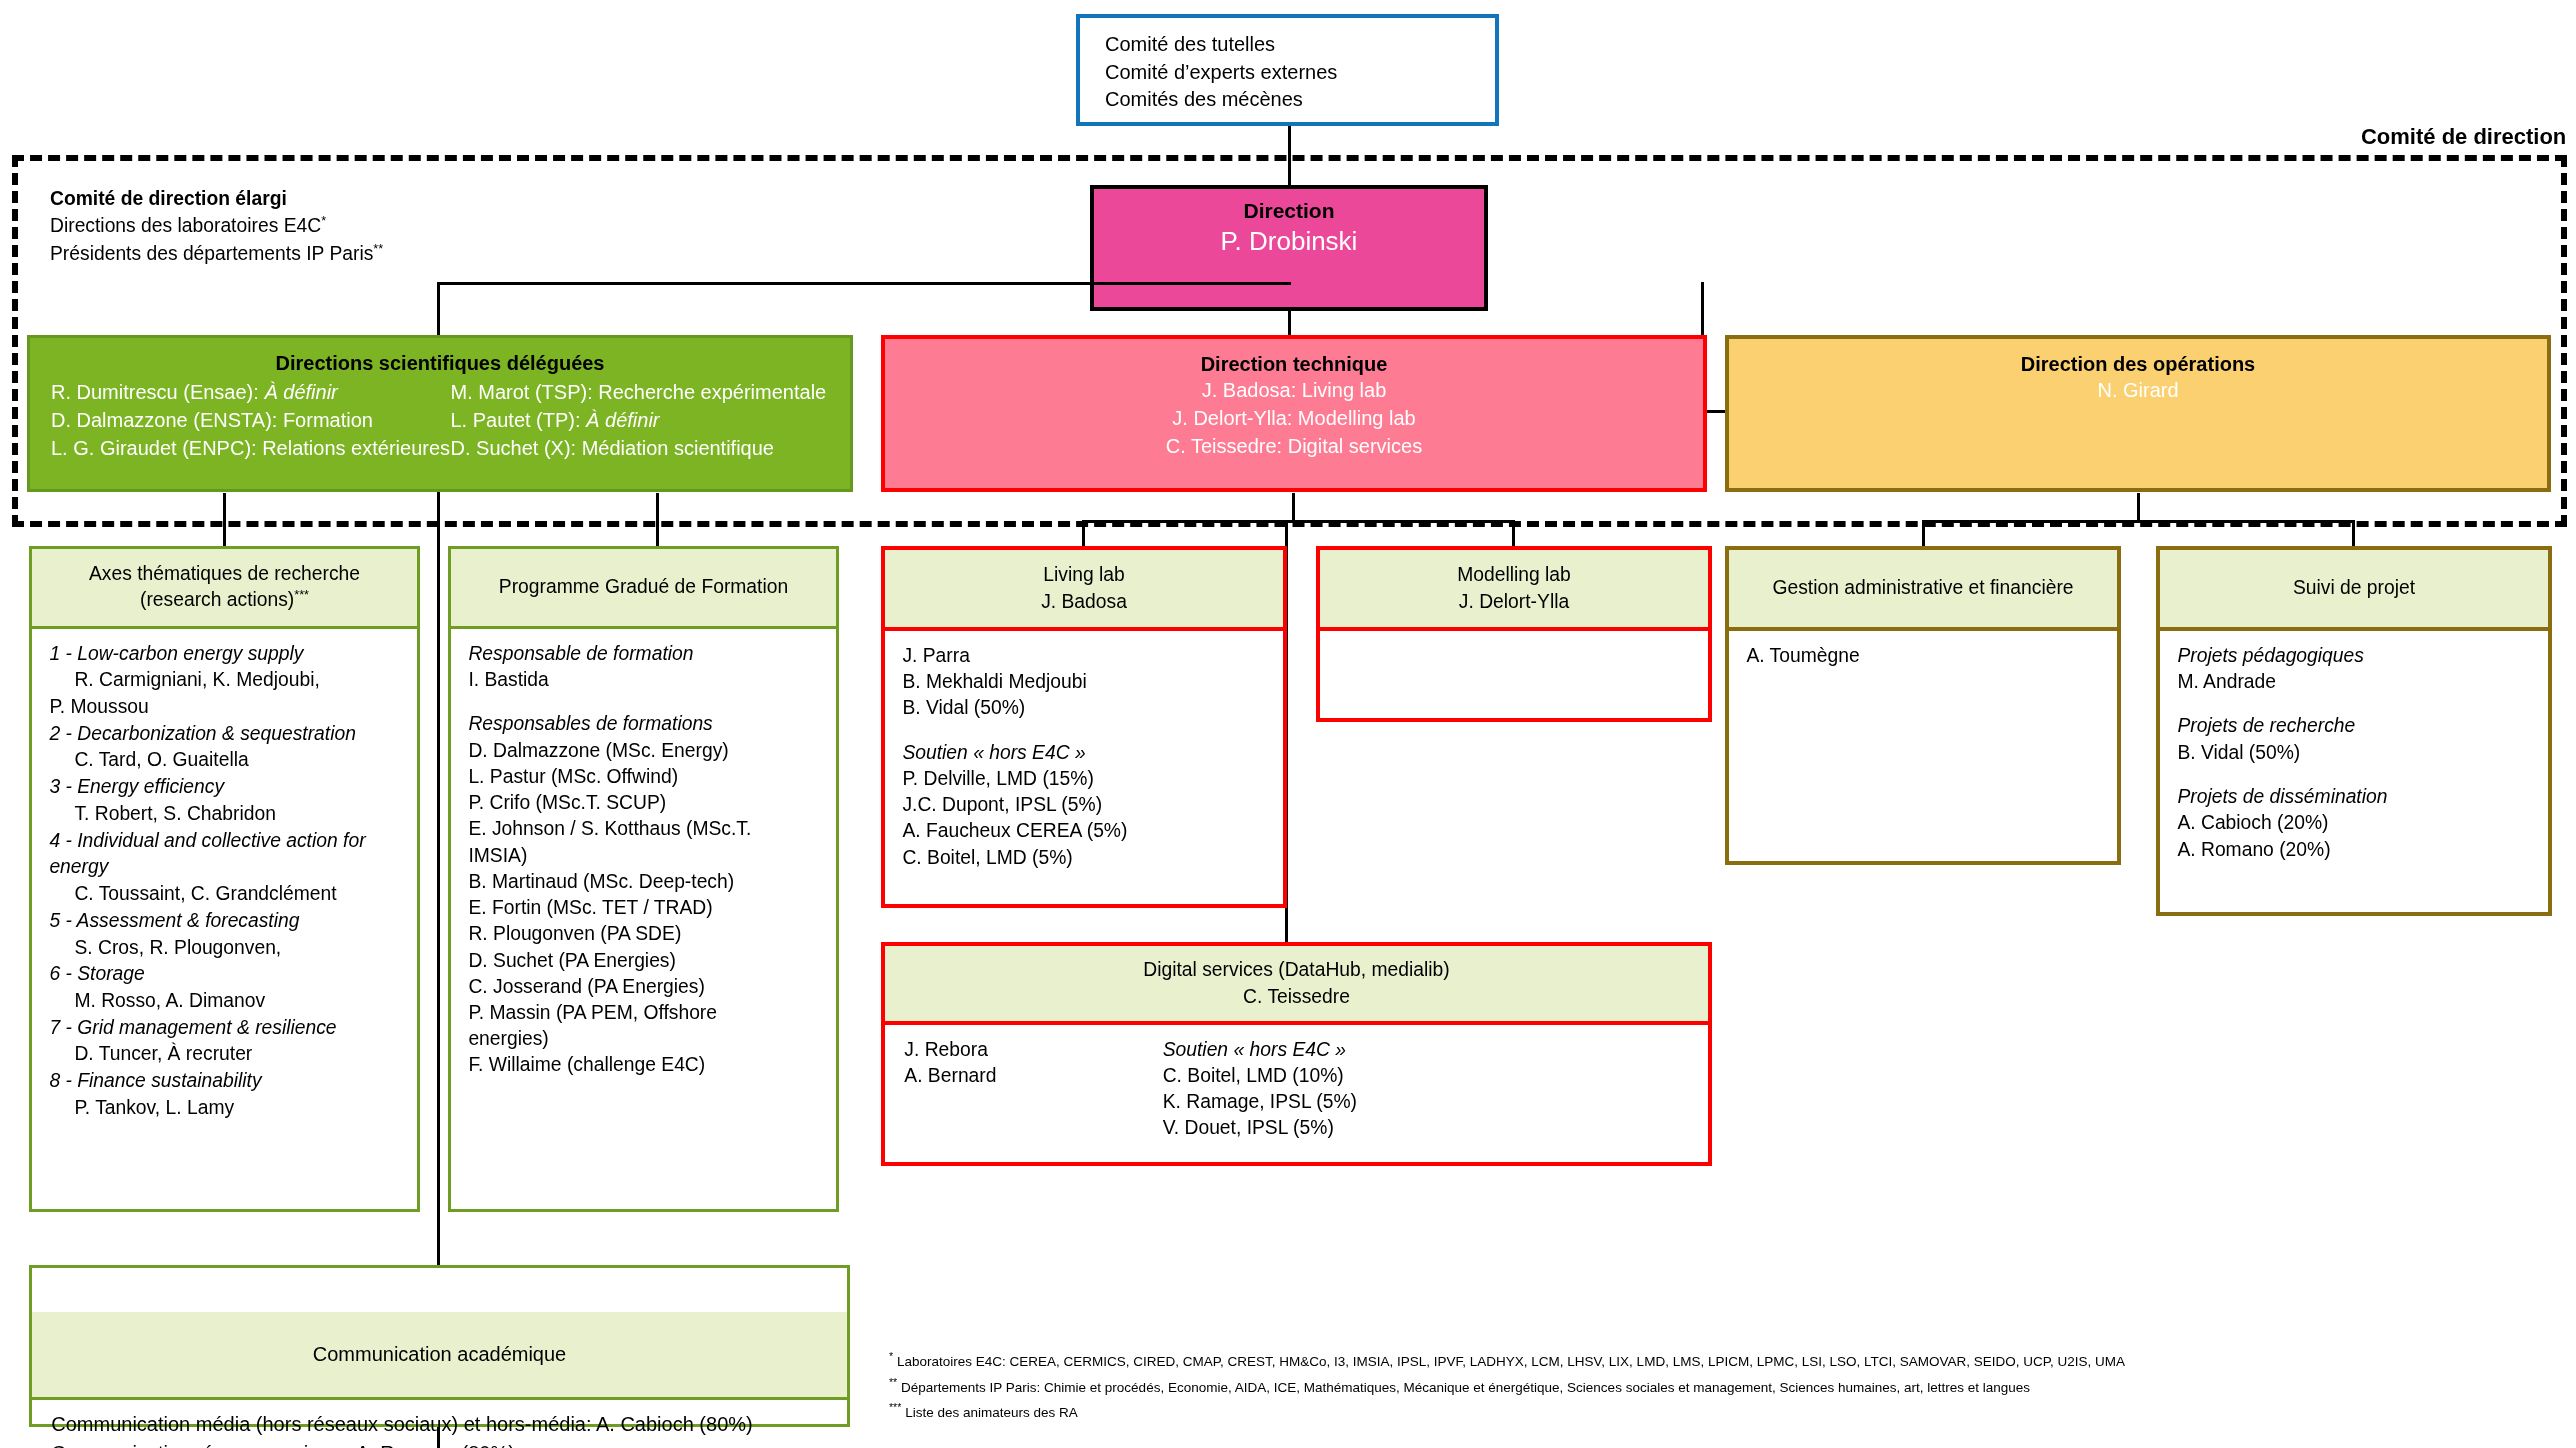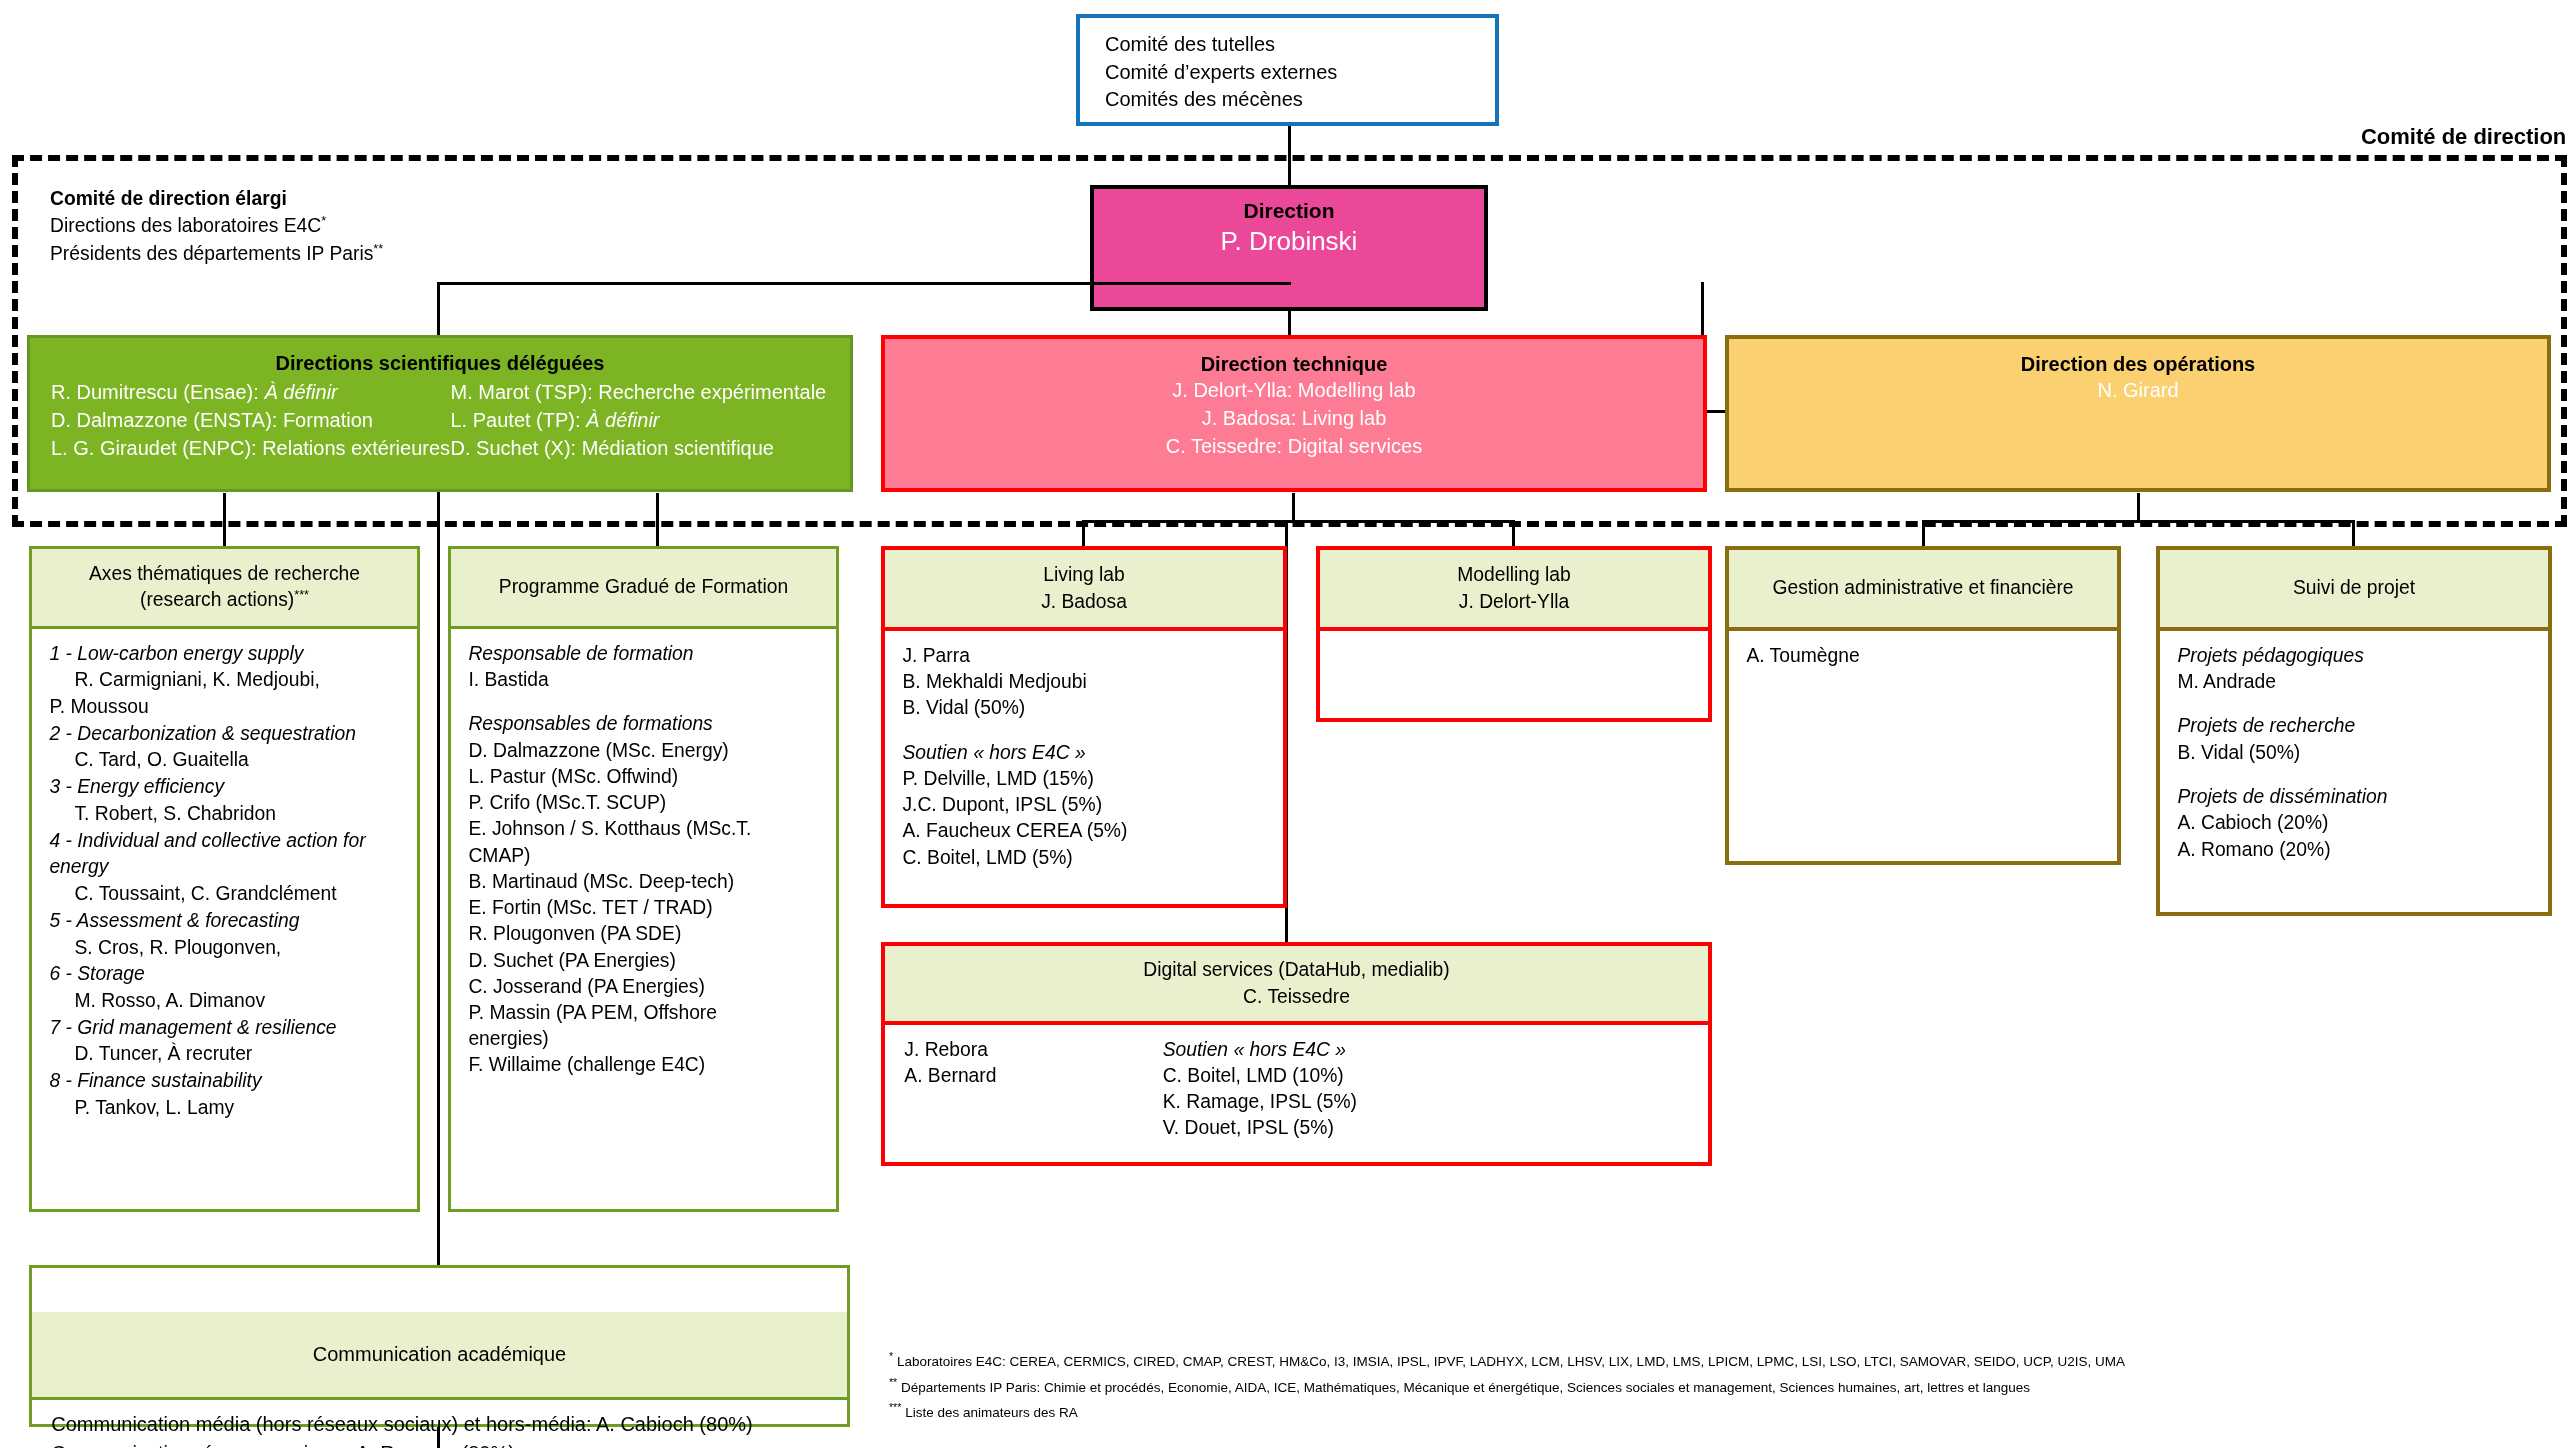--- a/index.html
+++ b/index.html
@@ -158,22 +158,22 @@
     <div class="col">
       <div class="t2"><span>M. Marot (TSP): </span><span>Recherche expérimentale</span></div>
       <div class="t2"><span>L. Pautet (TP): </span><span class="ital">À définir</span></div>
       <div class="t2"><span>D. Suchet (X): </span><span>Médiation scientifique</span></div>
     </div>
   </div>
 </div>
 
 <div class="abs mainbox" id="dt-box">
   <div class="t1">Direction technique</div>
+  <div class="t2">J. Badosa: Living lab</div>
   <div class="t2">J. Delort-Ylla: Modelling lab</div>
-  <div class="t2">J. Badosa: Living lab</div>
   <div class="t2">C. Teissedre: Digital services</div>
 </div>
 
 <div class="abs mainbox" id="dop-box">
   <div class="t1">Direction des opérations</div>
   <div class="t2">N. Girard</div>
 </div>
 
 <div class="ln abs" style="left:223px; top:493px; width:2.9px; height:53px;"></div>
 <div class="ln abs" style="left:656px; top:493px; width:2.9px; height:53px;"></div>
@@ -236,21 +236,21 @@
   </div>
   <div class="bd">
     <div class="ital">Responsable de formation</div>
     <div>I. Bastida</div>
     <div class="blank"></div>
     <div class="ital">Responsables de formations</div>
     <div>D. Dalmazzone (MSc. Energy)</div>
     <div>L. Pastur (MSc. Offwind)</div>
     <div>P. Crifo (MSc.T. SCUP)</div>
     <div>E. Johnson / S. Kotthaus (MSc.T.</div>
-    <div>CMAP)</div>
+    <div>IMSIA)</div>
     <div>B. Martinaud (MSc. Deep-tech)</div>
     <div>E. Fortin (MSc. TET / TRAD)</div>
     <div>R. Plougonven (PA SDE)</div>
     <div>D. Suchet (PA Energies)</div>
     <div>C. Josserand (PA Energies)</div>
     <div>P. Massin (PA PEM, Offshore</div>
     <div>energies)</div>
     <div>F. Willaime (challenge E4C)</div>
   </div>
 </div>

